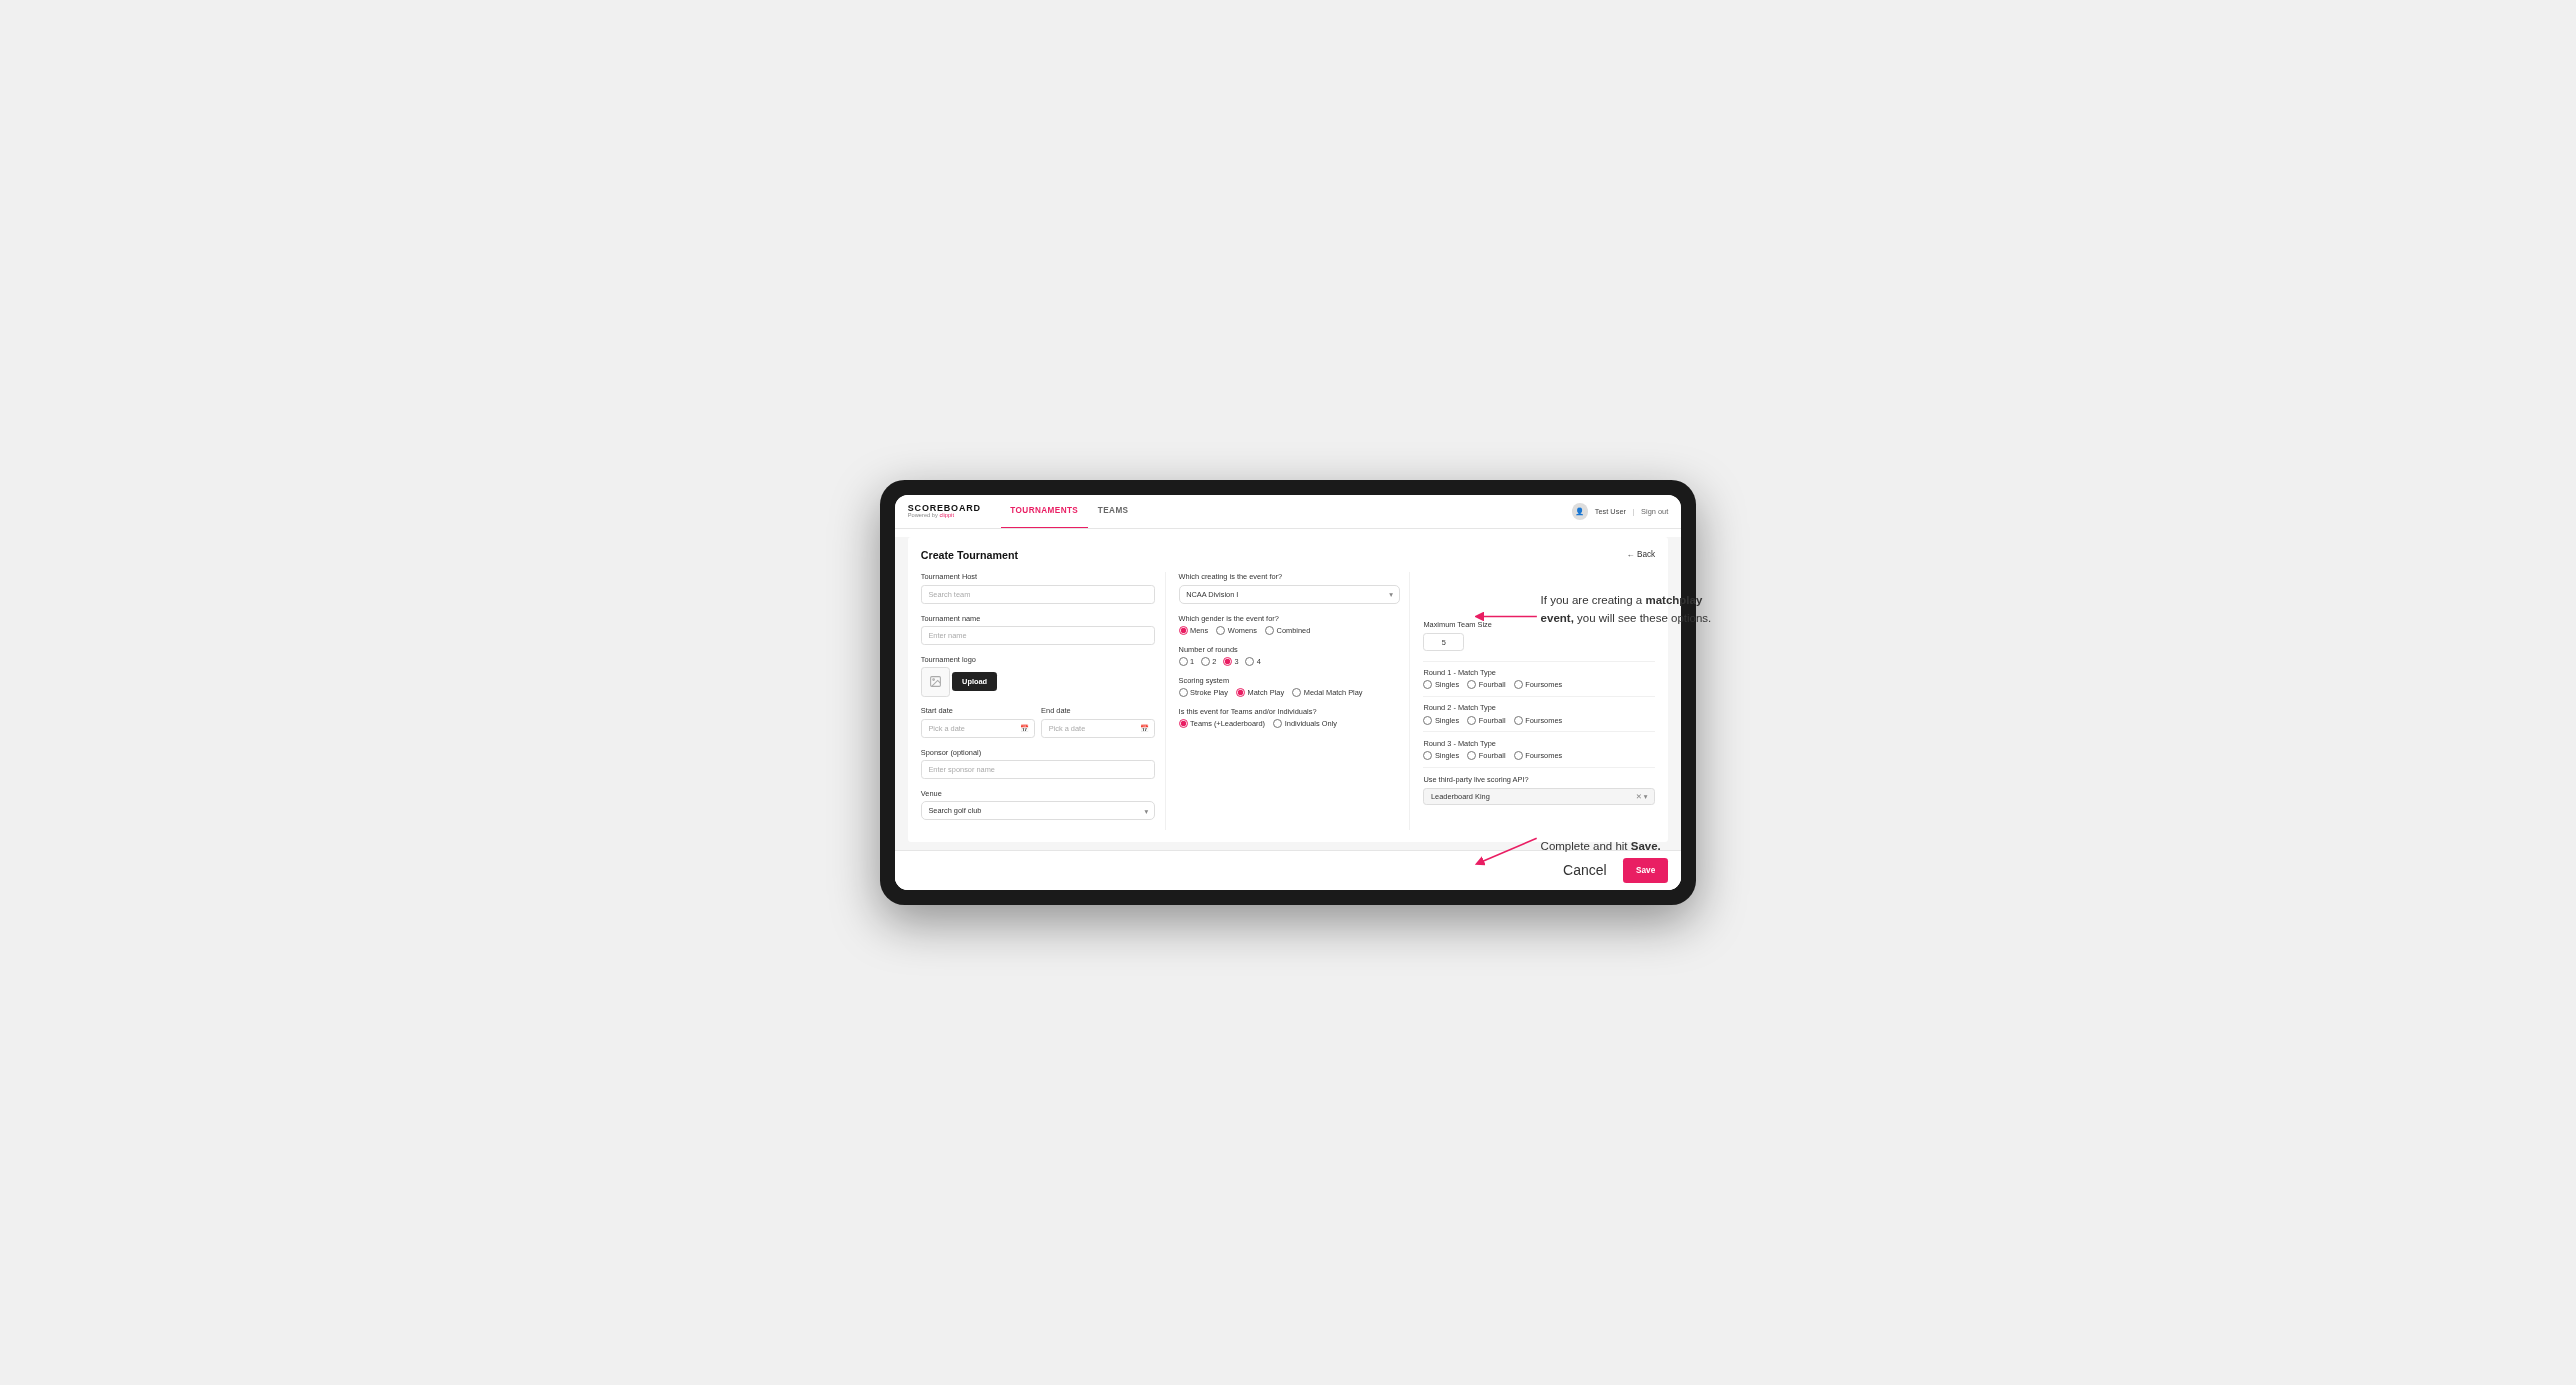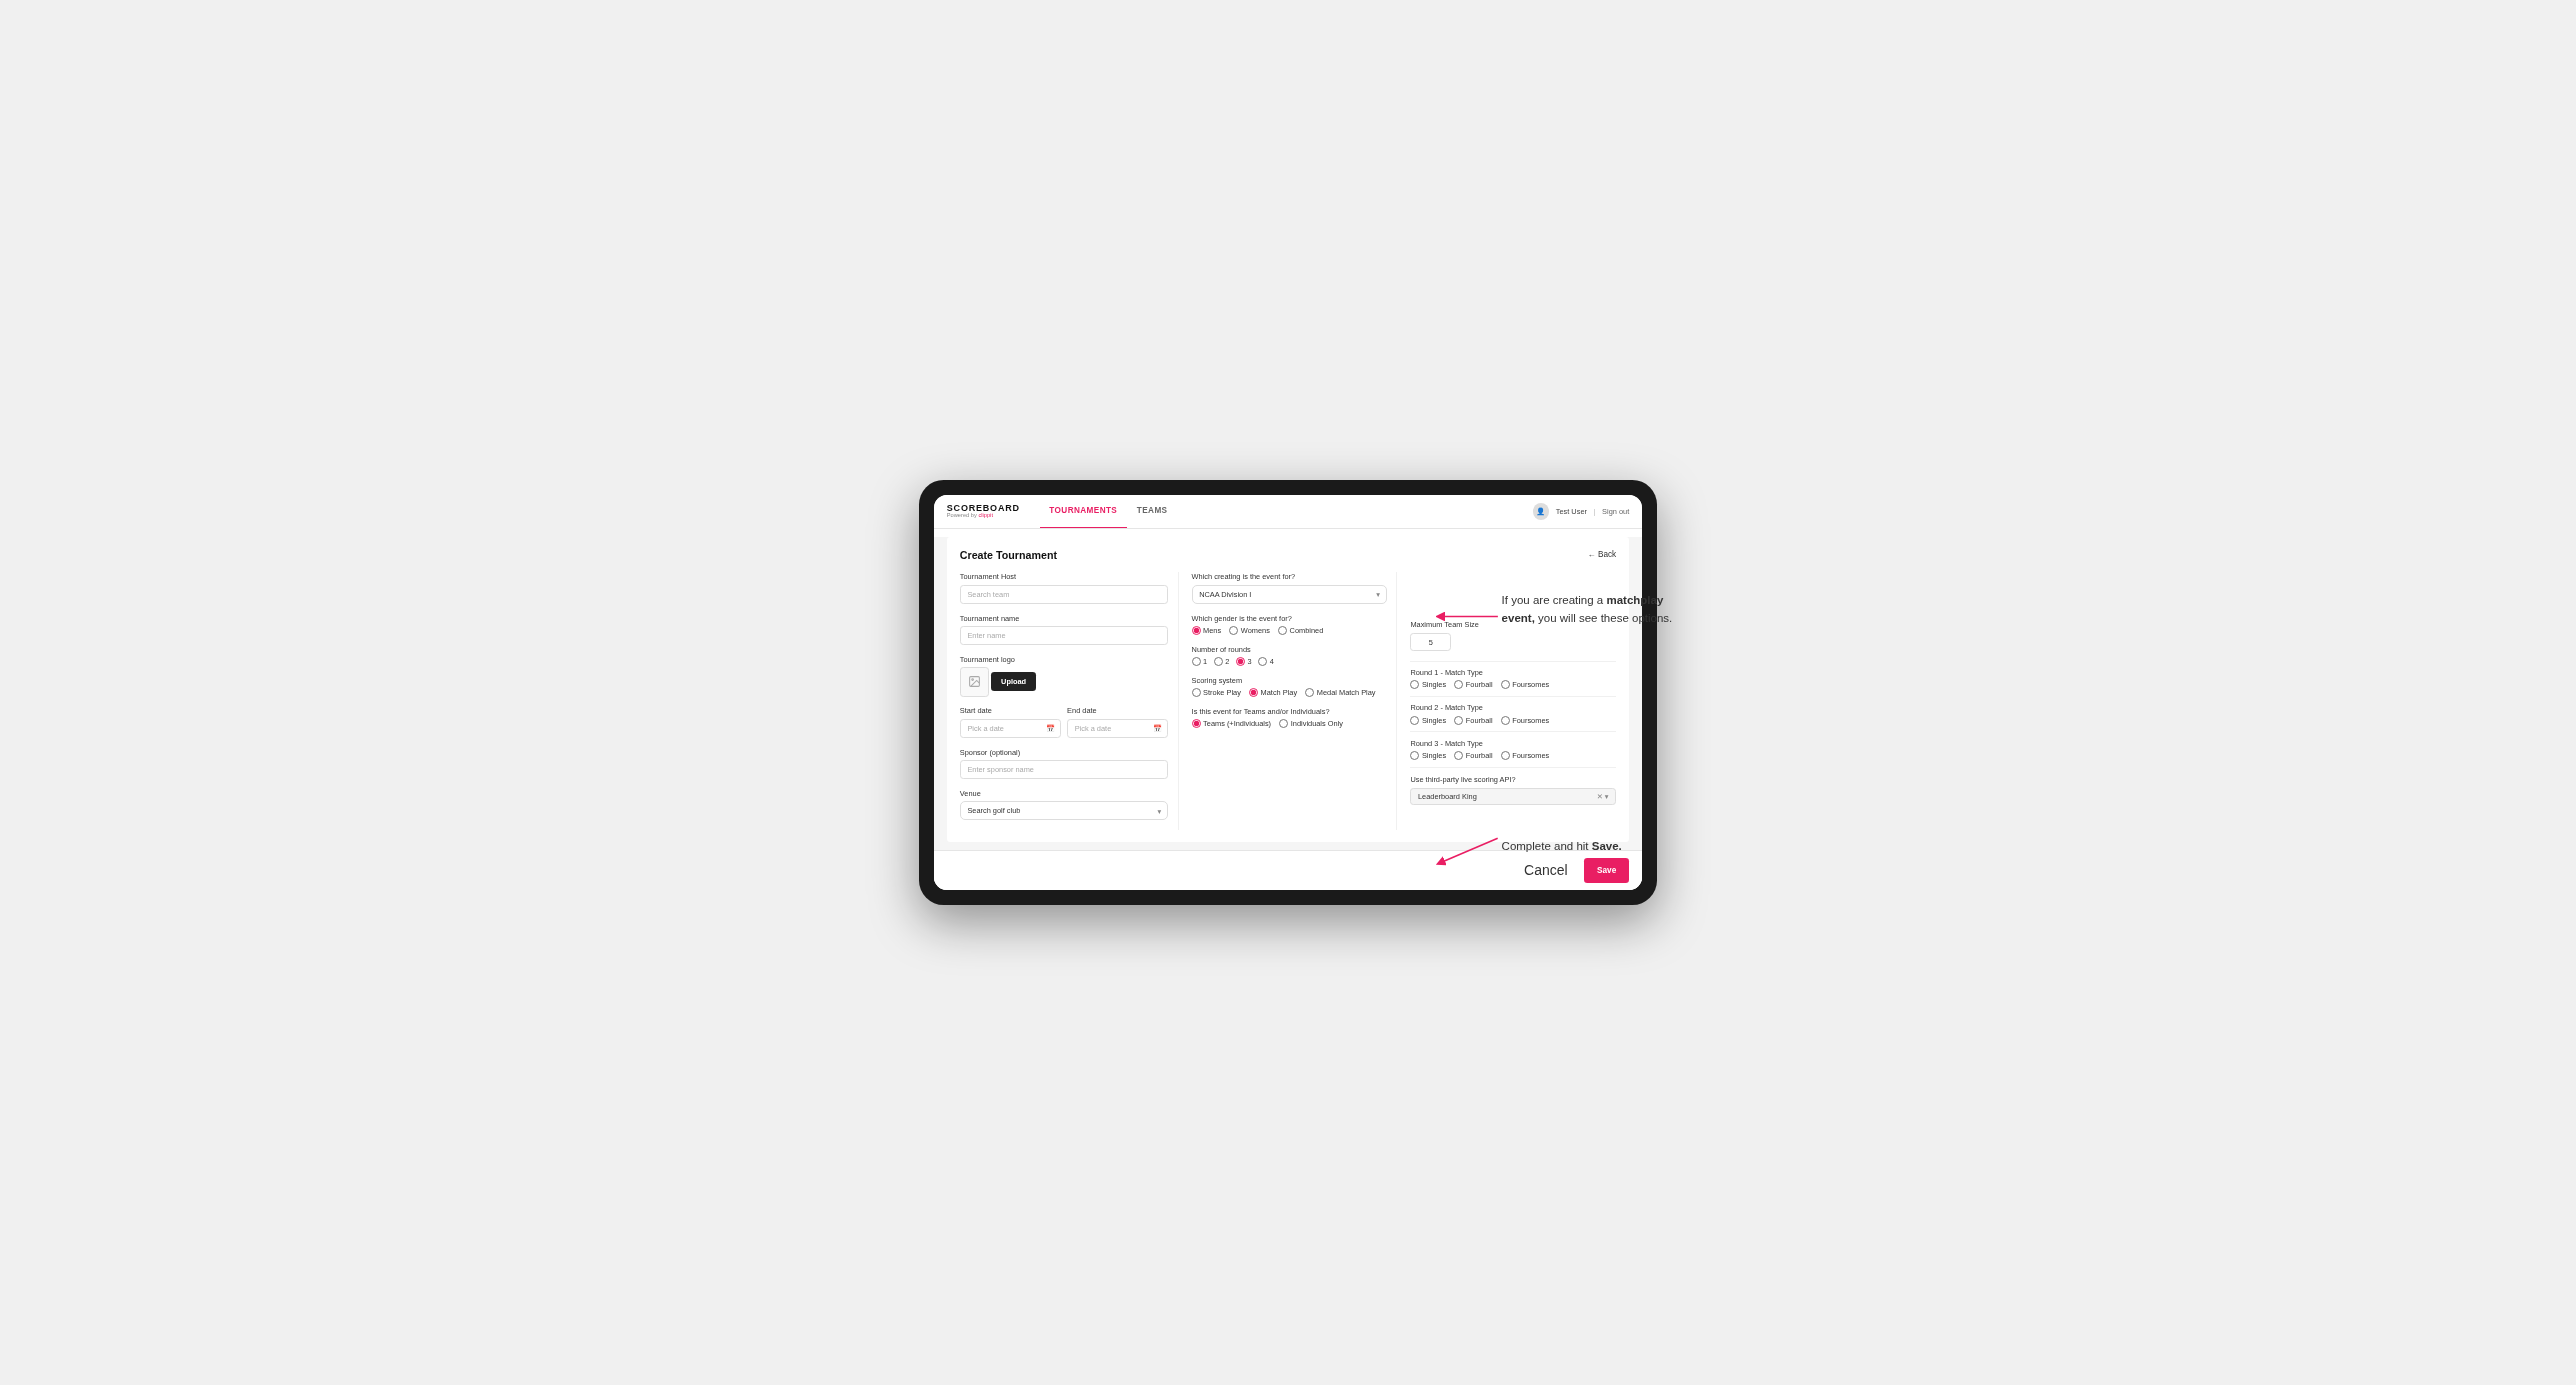--- a/index.html
+++ b/index.html
@@ -9,21 +9,21 @@
       width: 100%;
       min-height: 100vh;
       display: flex;
       align-items: center;
       justify-content: center;
       padding: 33px;
     }
 
     .scene {
       position: relative;
-      width: 738px;
+      width: 816px;
     }
 
     
     .tablet {
       background: #1a1a1a;
       border-radius: 24.6px;
       padding: 14.8px;
       box-shadow: 0 16.4px 49px rgba(0,0,0,0.4);
       position: relative;
     }
@@ -583,21 +583,21 @@
                     <span>Medal Match Play</span>
                   </label>
                 </div>
               </div>
 
               <div class="form-group">
                 <label class="form-label">Is this event for Teams and/or Individuals?</label>
                 <div class="radio-group">
                   <label class="radio-item">
                     <input type="radio" name="teams" class="radio-input" checked="" style="">
-                    <span>Teams (+Individuals)</span>
+                    <span>Teams (+Leaderboard)</span>
                   </label>
                   <label class="radio-item">
                     <input type="radio" name="teams" class="radio-input" style="">
                     <span>Individuals Only</span>
                   </label>
                 </div>
               </div>
             </div>
 
             <div class="form-col">

